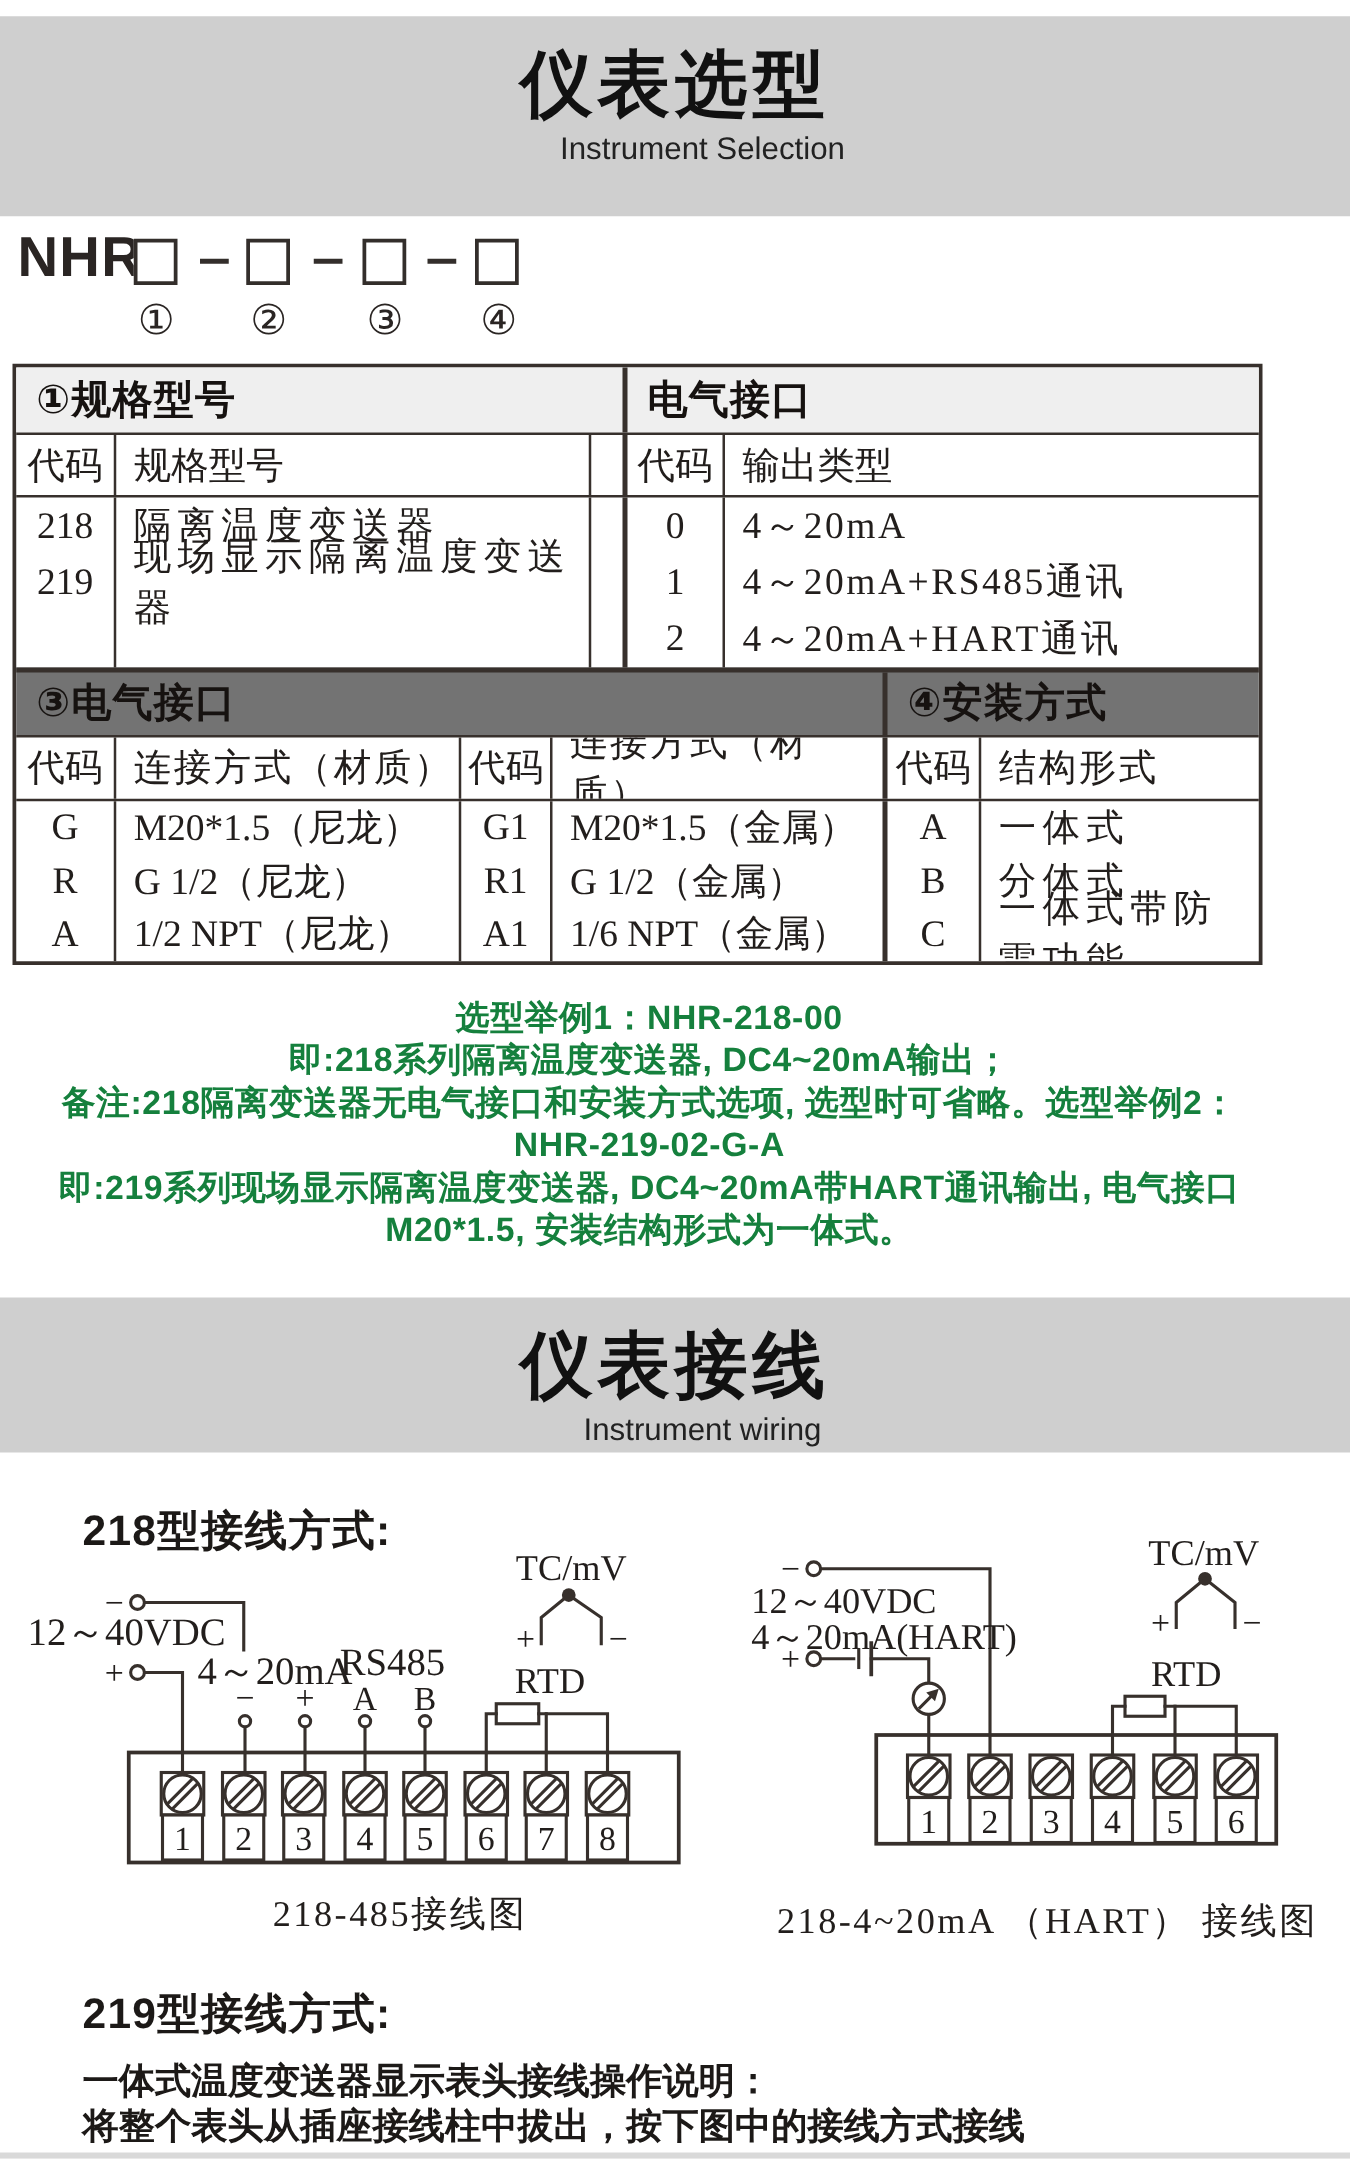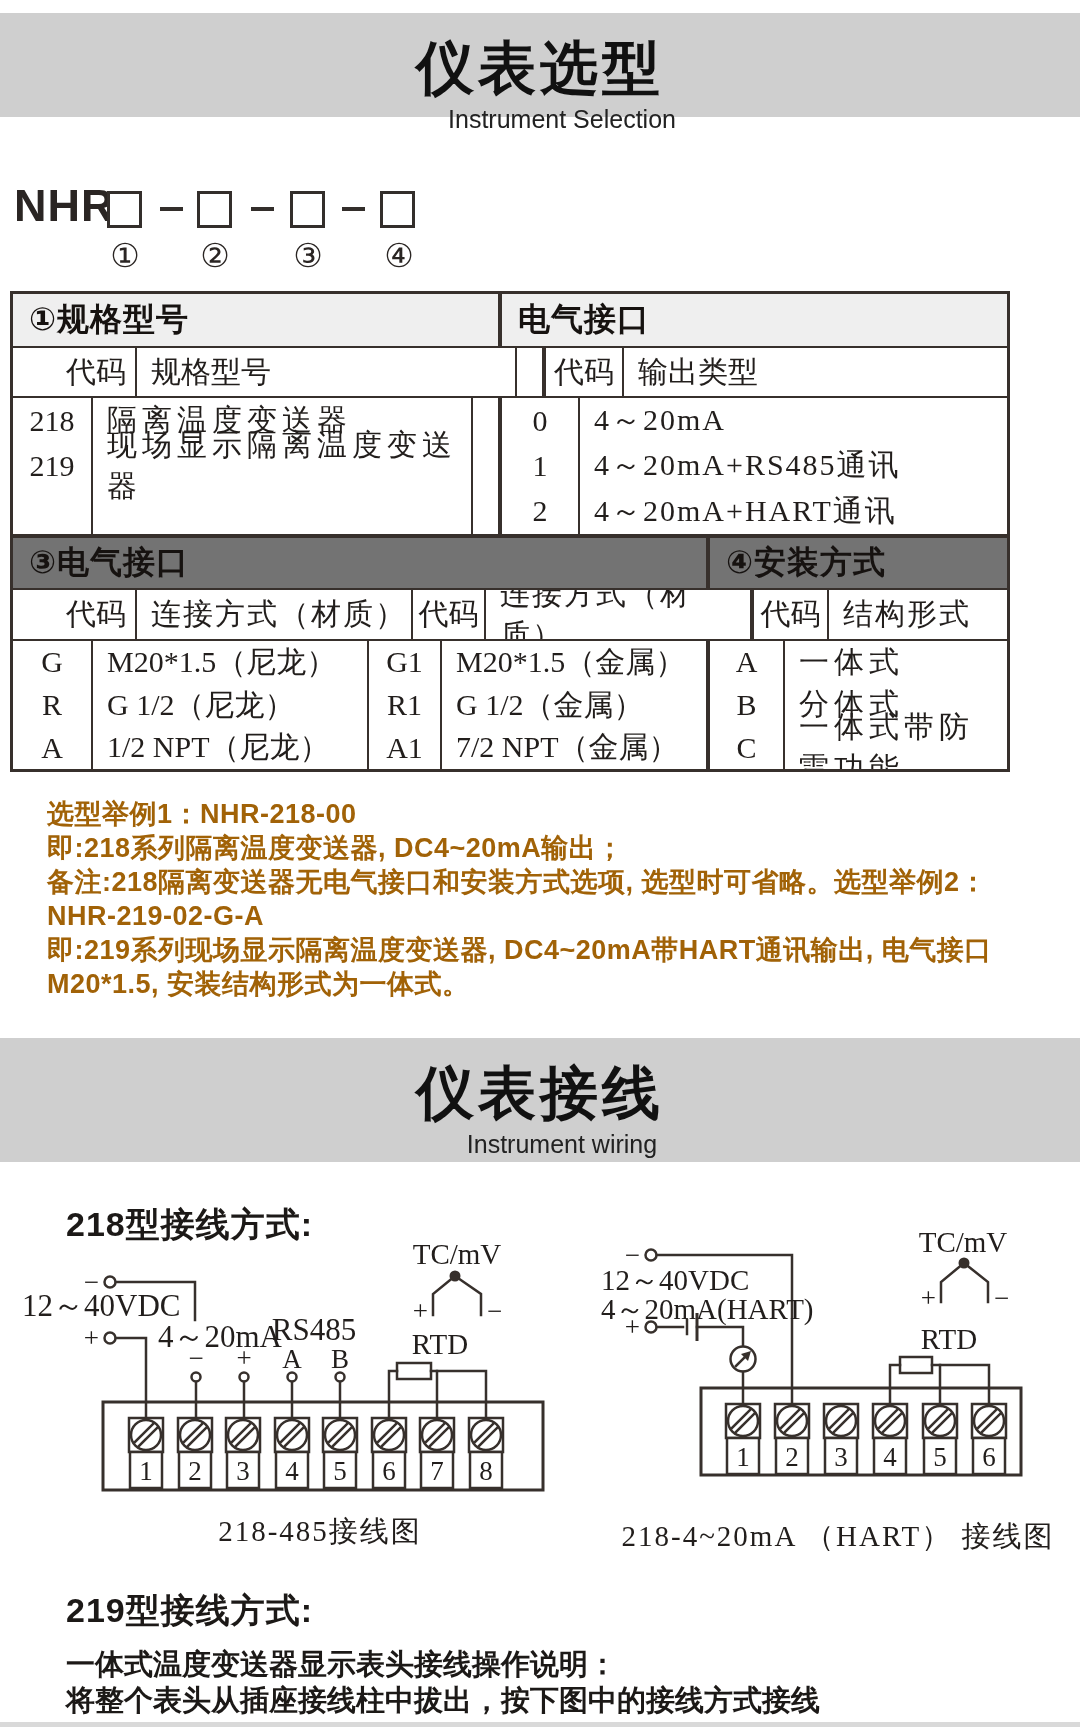--- a/index.html
+++ b/index.html
@@ -2,21 +2,21 @@
 <html><head>
 <meta charset="utf-8">
 <style>
   * { margin:0; padding:0; box-sizing:border-box; }
   html,body { width:1080px; height:1727px; background:#fff; overflow:hidden; position:relative;
               font-family:"Liberation Sans","DejaVu Sans",sans-serif; color:#221e1c; }
   .abs { position:absolute; }
 
   
   .band { left:0; width:1080px; background:#cfcfcf; text-align:center; }
-  #band1 { top:13px; height:104px; }
+  #band1 { top:13px; height:160px; }
   #band2 { top:1038px; height:124px; }
   .band-title { font-size:58px; font-weight:bold; letter-spacing:4px; padding-top:26px; line-height:1; color:#111; }
   .band-sub { font-size:25px; font-weight:normal; color:#222; margin-top:8px; letter-spacing:0px;margin-left:44px; }
 
   
   #model-prefix { left:14px; top:180px; font-size:45px; font-weight:600; letter-spacing:1px; color:#2a2523; }
   .mbox { top:191px; width:35px; height:37px; border:3px solid #332e2b; background:#fff; }
   .mdash { top:207px; width:23px; height:4px; background:#332e2b; }
   .mnum { top:236px; font-size:33px; color:#2a2523; transform:translateX(-50%);
           font-family:"Liberation Serif","DejaVu Serif",serif; }
@@ -29,32 +29,32 @@
   .rowB { grid-template-columns:78px 380px 27px 80px 1fr; height:50px; }
   .rowC { grid-template-columns:78px 380px 27px 80px 1fr; height:138px; }
   .rowD { grid-template-columns:693px 1fr; height:54px; background:#737373; border-top:4px solid #37302c !important; }
   .rowE { grid-template-columns:78px 276px 73px 266px 77px 1fr; height:51px; }
   .rowF { grid-template-columns:78px 276px 73px 266px 77px 1fr; height:130px; }
   .cell { display:flex; align-items:center; overflow:hidden; }
   .bl { border-left:2px solid #37302c; }
   .blT { border-left:4px solid #37302c; }
   .sect-title { font-size:32px; font-weight:bold; padding-left:16px; color:#161210; letter-spacing:1px; }
   .serif, .tnumhtml { font-family:"Liberation Serif","DejaVu Serif",serif; }
-  .subhdr { font-size:30px;padding-left:44px; }
+  .subhdr { font-size:30px; }
   .ctr { justify-content:center; }
   .pad { padding-left:14px; }
   .stack { flex-direction:column; align-items:stretch; justify-content:flex-start; }
   .slot { display:flex; align-items:center; font-size:30px; }
   .rowC .slot { height:46px; }
   .rowF .slot { height:43px; }
   .sp5 { letter-spacing:5px; }
   .sp2 { letter-spacing:2px; }
 
   
-  #examples { left:47px; top:797px; font-size:27px; font-weight:bold; line-height:34px; color:#a16207; letter-spacing:0.5px; }
+  #examples { left:47px; top:797px; font-size:27px; font-weight:bold; line-height:34px; color:#15803d; letter-spacing:0.5px;text-align:center; }
 
   
   .wire-heading { font-size:34px; font-weight:600; color:#1c1917; letter-spacing:1px; }
   #heading218 { left:66px; top:1186px;margin-top:16px; }
   #heading219 { left:66px; top:1588px; }
   .note-line { font-size:29px; font-weight:600; color:#1c1917; }
   #note1 { left:66px; top:1645px; }
   #note2 { left:66px; top:1681px; }
   #bottom-strip { left:0; top:1722px; width:1080px; height:5px; background:#d9d9d9; }
 
@@ -158,21 +158,21 @@
       <div class="slot pad">1/2 NPT（尼龙）</div>
     </div>
     <div class="cell stack bl">
       <div class="slot ctr">G1</div>
       <div class="slot ctr">R1</div>
       <div class="slot ctr">A1</div>
     </div>
     <div class="cell stack bl">
       <div class="slot pad">M20*1.5（金属）</div>
       <div class="slot pad">G 1/2（金属）</div>
-      <div class="slot pad">7/2 NPT（金属）</div>
+      <div class="slot pad">1/6 NPT（金属）</div>
     </div>
     <div class="cell stack blT">
       <div class="slot ctr">A</div>
       <div class="slot ctr">B</div>
       <div class="slot ctr">C</div>
     </div>
     <div class="cell stack bl">
       <div class="slot pad sp5">一体式</div>
       <div class="slot pad sp5">分体式</div>
       <div class="slot pad sp5">一体式带防雷功能</div>

